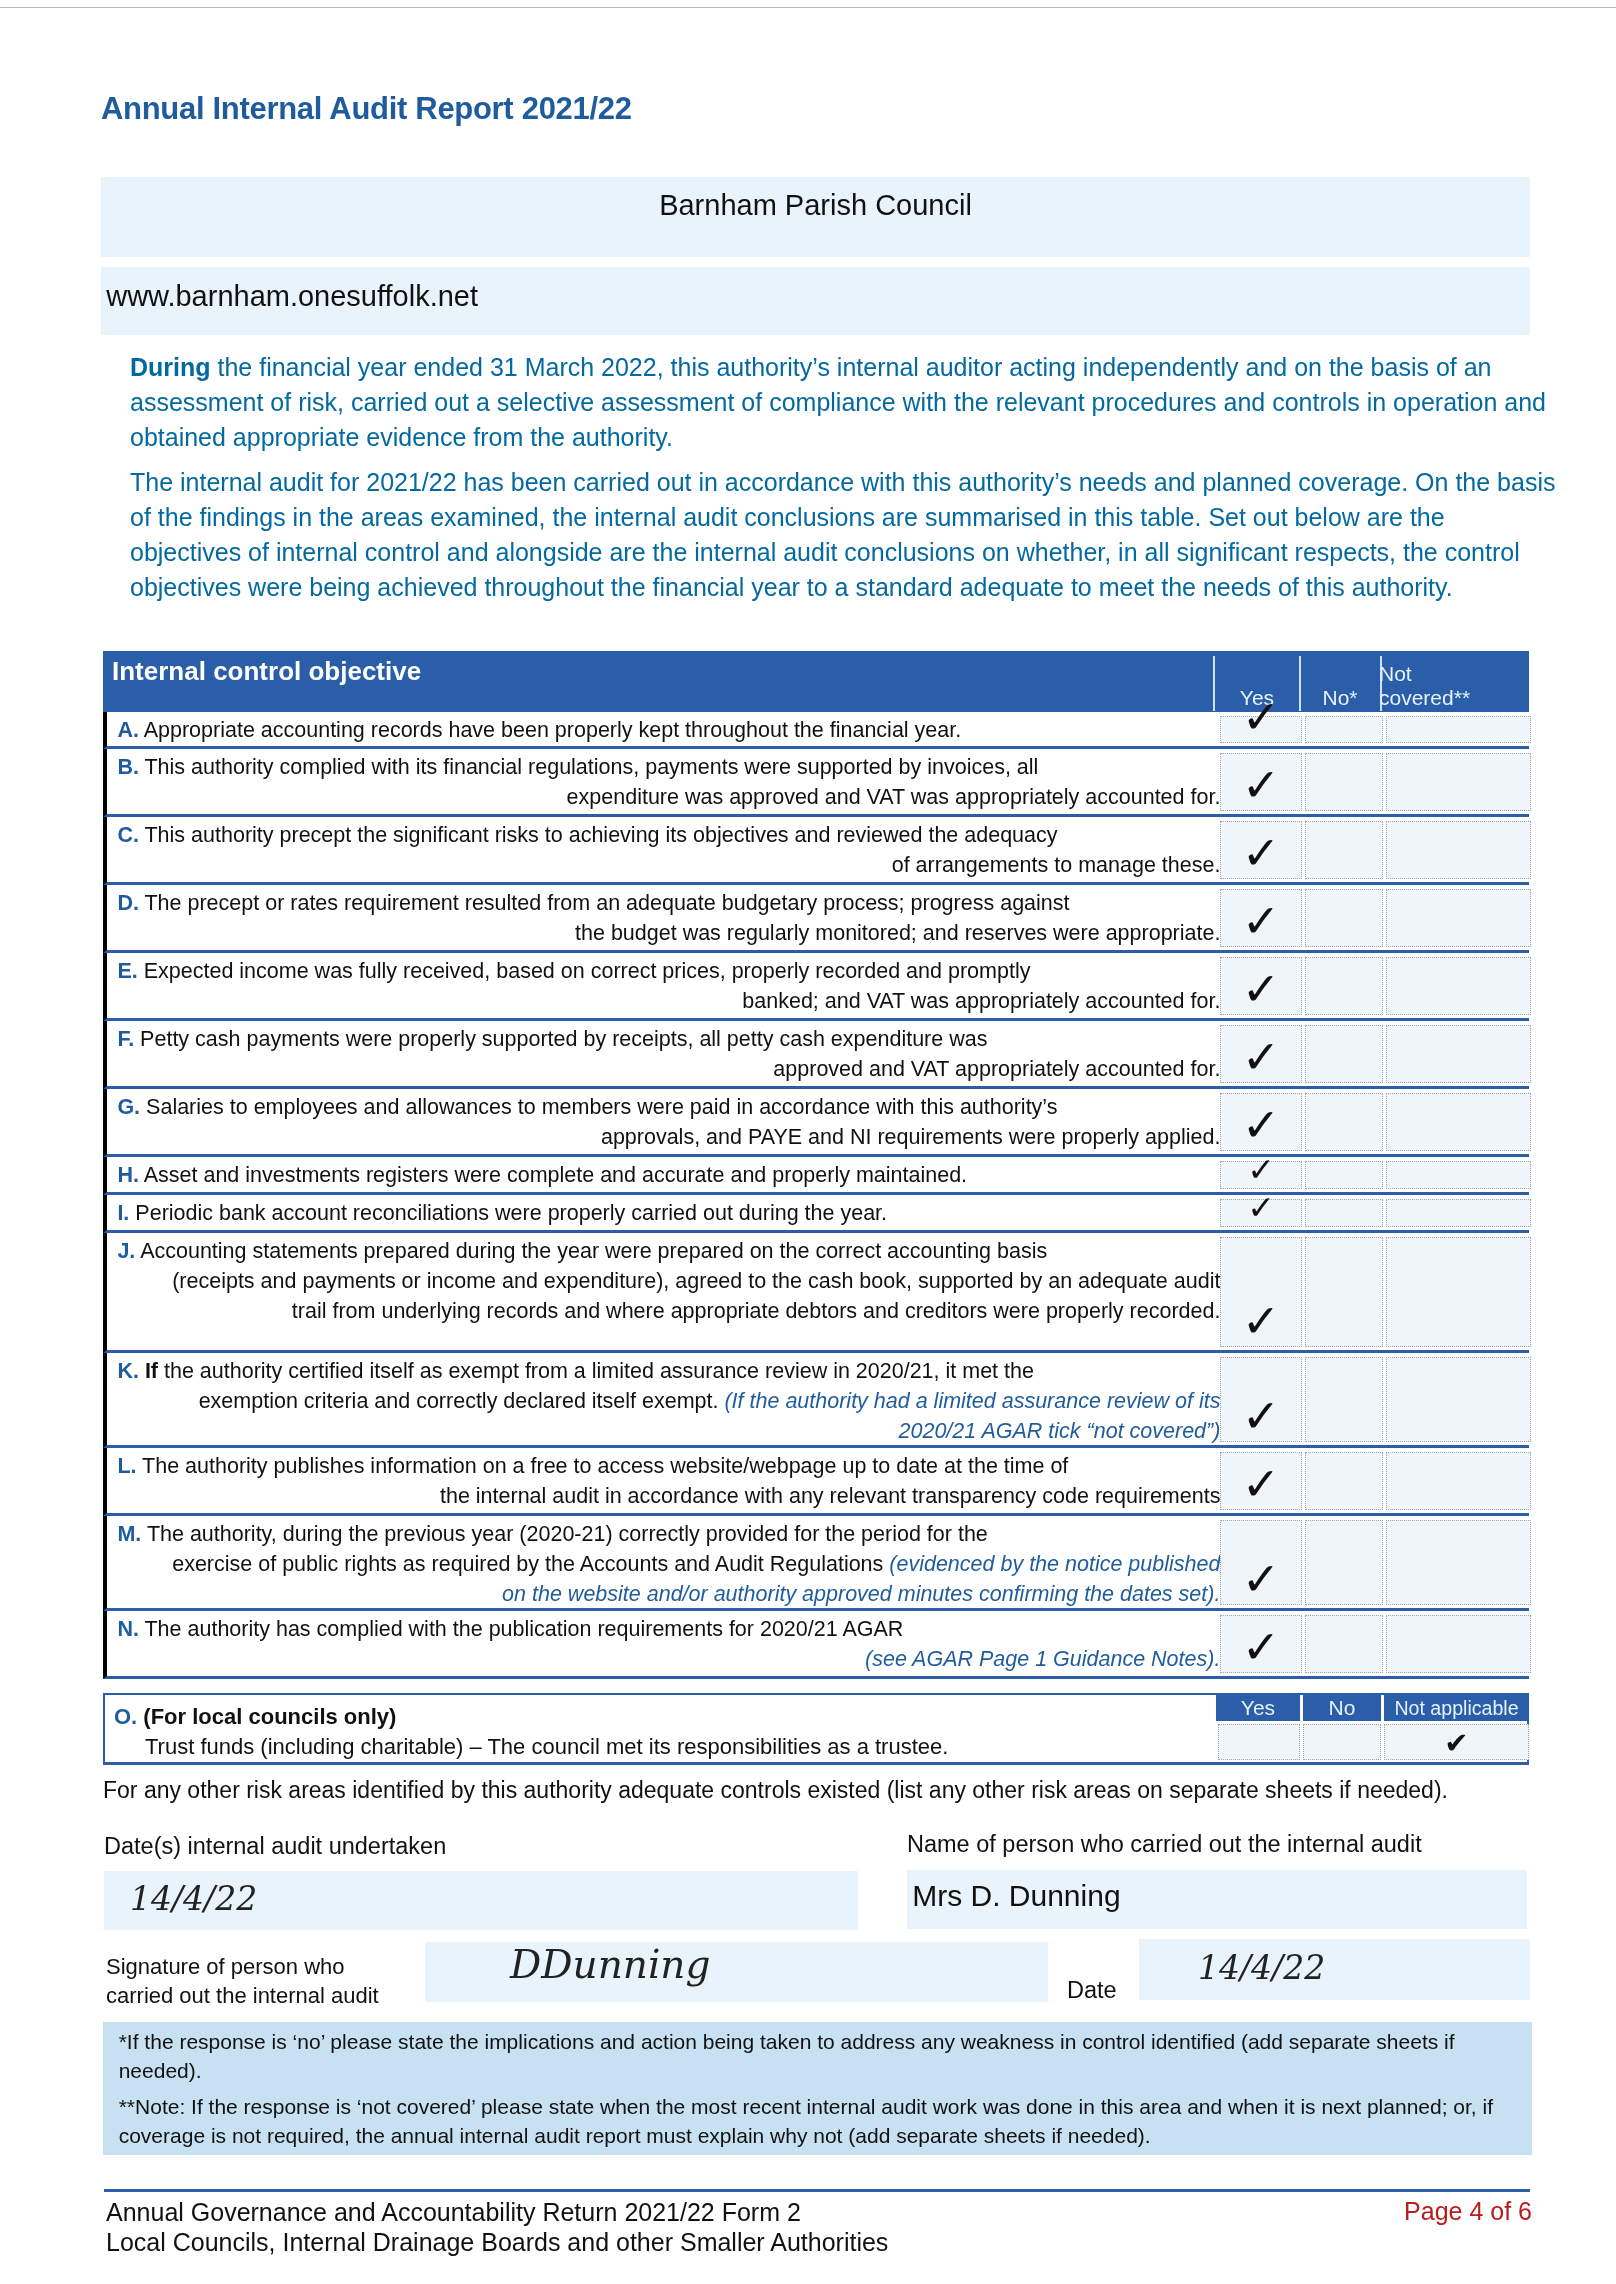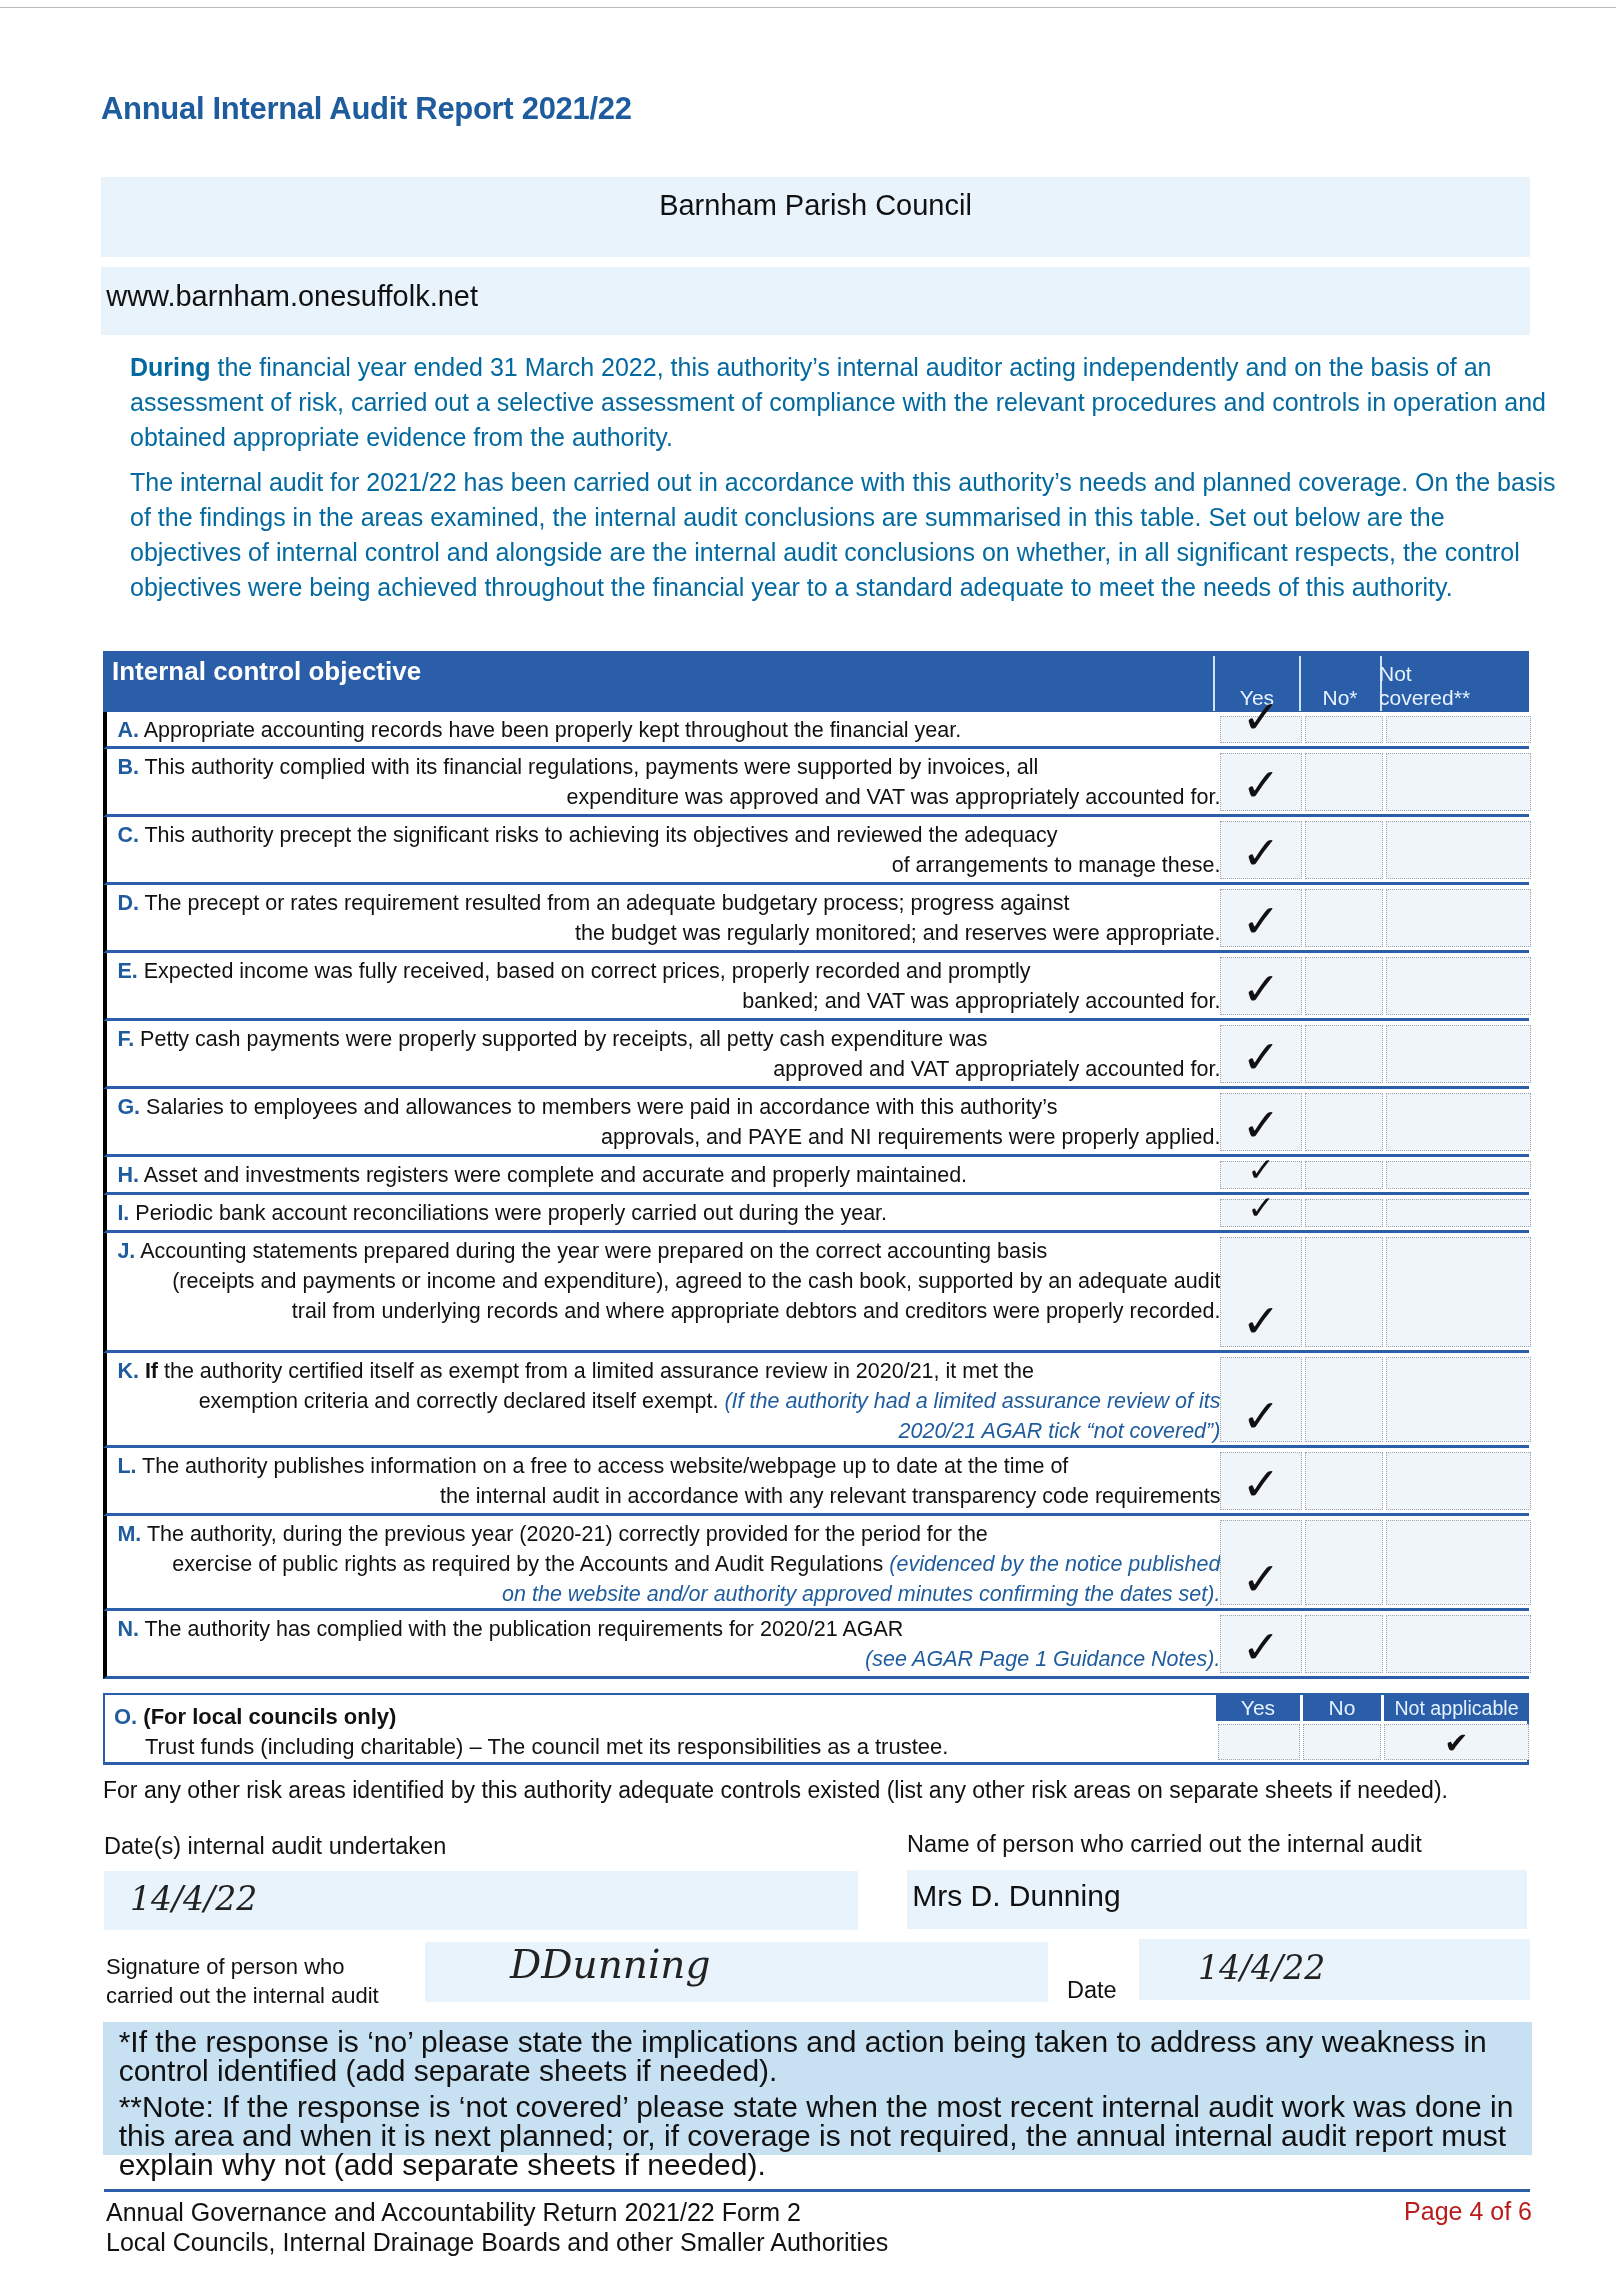--- a/index.html
+++ b/index.html
@@ -58,21 +58,21 @@
   .name-val { left: 5.2px; top: 9px; font-size: 30px; color: #111; }
 
   .lab-sig { left: 106px; top: 1952px; font-size: 22px; line-height: 29px; }
   .field-sig { left: 425px; top: 1942px; width: 623px; height: 60px; }
   .sig { left: 85px; top: 0px; font-family: "DejaVu Serif", serif; font-style: italic; font-size: 39px; color: #222; }
   .lab-date2 { left: 1067px; top: 1977px; font-size: 23.5px; }
   .field-date2 { left: 1139px; top: 1939px; width: 391px; height: 61px; }
   .hand-date2 { left: 59px; top: 9px; }
 
   .notes { left: 103px; top: 2022px; width: 1429px; height: 133px; background: #c7e0f2; }
-  .notes p { position: absolute; left: 15.7px; width: 1396px; font-size: 30px; line-height: 29px; color: #111; }
+  .notes p { position: absolute; left: 15.7px; width: 1396px; font-size: 21px; line-height: 29px; color: #111; }
   .notes .n1 { top: 5.2px; }
   .notes .n2 { top: 70px; }
 
   .foot-rule { left: 104px; top: 2189px; width: 1426px; height: 2.6px; background: #2a5ea8; }
   .foot-l { left: 106px; top: 2197px; font-size: 25px; line-height: 30px; color: #111; }
   .foot-r { right: 85px; top: 2197px; font-size: 25px; color: #b91c1c; }
 </style>
 </head>
 <body>
 

